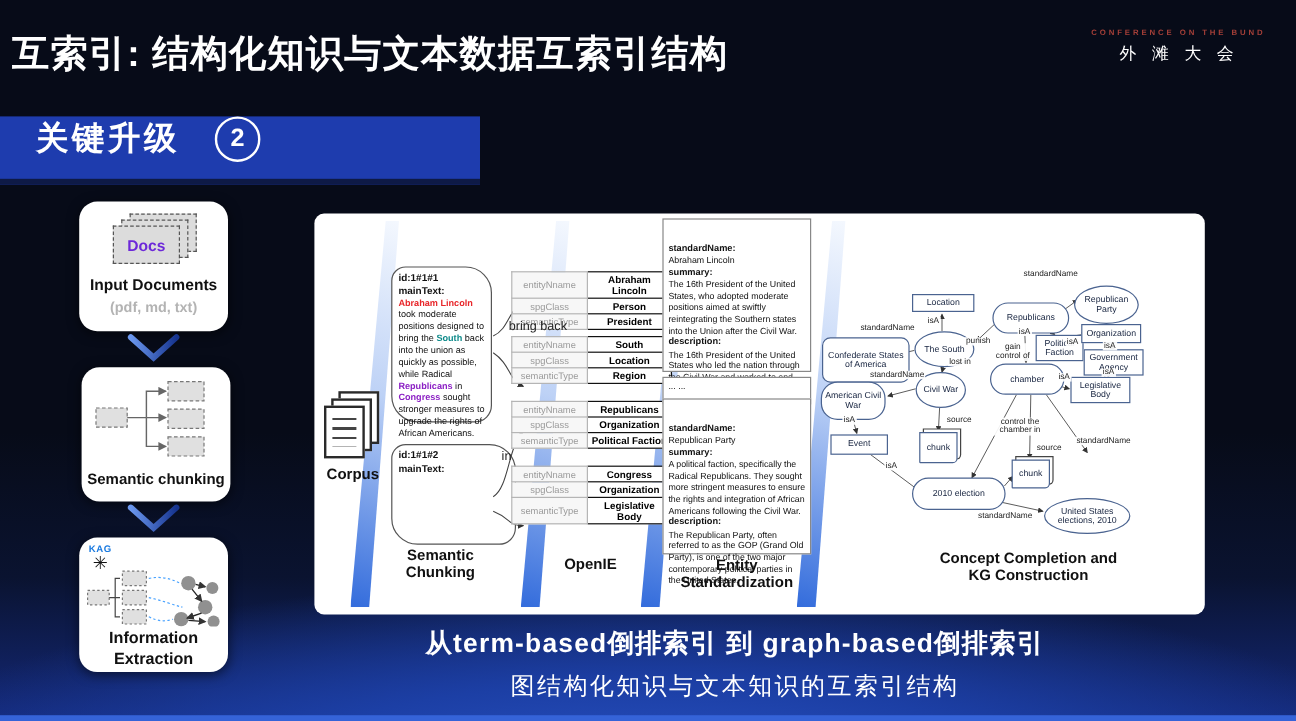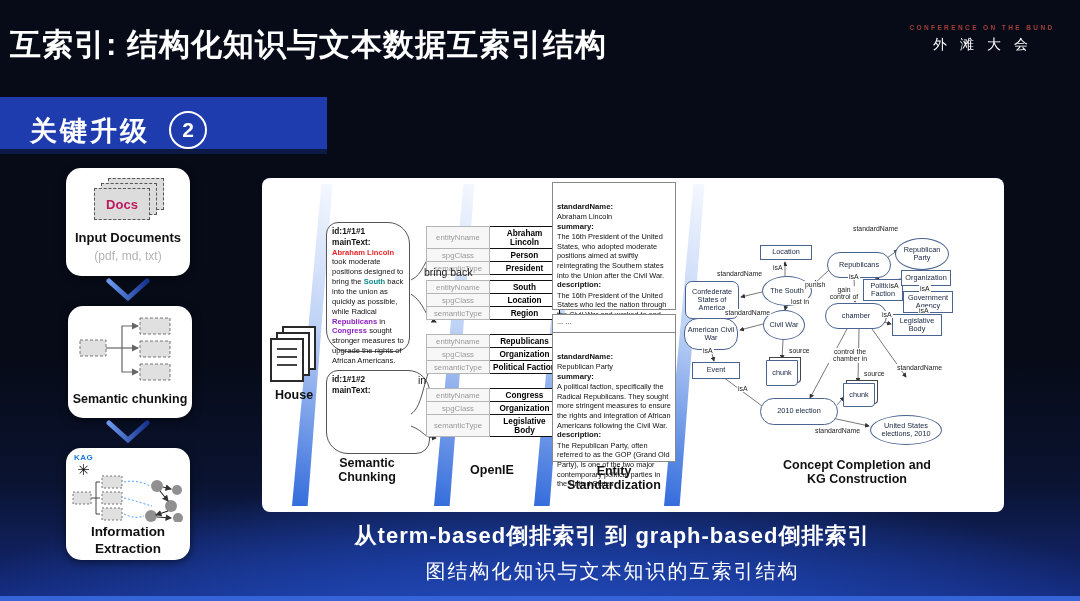--- a/index.html
+++ b/index.html
@@ -14,35 +14,35 @@
   .nosel{user-select:none}
 
   
   .title{left:10px;top:24px;font-size:31px;font-weight:bold;color:#fff;letter-spacing:1px;white-space:nowrap}
   .logo{right:18px;top:22px;width:160px;text-align:center;color:#fff}
   .logo .word{font-size:27px;font-weight:bold;letter-spacing:1px;line-height:1}
   .logo .tag{font-size:6.5px;color:#a43f38;letter-spacing:2.4px;font-weight:bold;margin-top:2px}
   .logo .cn{font-size:14px;letter-spacing:13px;margin-top:5px;padding-left:10px}
 
   
-  .badge{left:0;top:97px;width:327px;height:57px;background:#1e3cae;border-bottom:5px solid #0e1a46;
-         display:flex;align-items:flex-end;padding-left:30px;box-sizing:border-box;gap:19px}
+  .badge{left:0;top:97px;width:400px;height:57px;background:#1e3cae;border-bottom:5px solid #0e1a46;
+         display:flex;align-items:flex-start;padding-left:30px;box-sizing:border-box;gap:29px}
   .badge .t{color:#fff;font-size:27px;font-weight:bold;letter-spacing:3px}
   .badge .num{width:34px;height:34px;border:2px solid #fff;border-radius:50%;color:#fff;
               display:flex;align-items:center;justify-content:center;font-size:21px;font-weight:bold}
 
   
   .card{background:#fff;border-radius:15px;box-shadow:0 2px 10px rgba(0,0,0,.55)}
   .c1{left:66px;top:168px;width:124px;height:108px}
   .c2{left:68px;top:306px;width:124px;height:112px}
   .c3{left:66px;top:448px;width:124px;height:112px}
   .docstack{left:28px;top:10px;width:70px;height:46px}
   .doclayer{position:absolute;width:56px;height:32px;background:#dcdcdc;border:1.5px dashed #555;box-sizing:border-box}
   .cardtitle{left:0;right:0;text-align:center;font-weight:bold;color:#111;font-size:13px}
-  .cardsub{left:0;right:0;text-align:center;font-weight:normal;color:#b3b3b3;font-size:12px}
+  .cardsub{left:0;right:0;text-align:center;font-weight:bold;color:#b3b3b3;font-size:12px}
   .kag{left:8px;top:6px;text-align:center;line-height:1}
   .kag .k{font-size:8px;font-weight:bold;color:#1a7ae0;letter-spacing:.5px}
   .kag .g{font-size:15px;color:#111}
 
   
   .panel{left:262px;top:178px;width:742px;height:334px;background:#fff;border-radius:8px}
   .swoosh{position:absolute;top:6px;width:46px;height:322px;z-index:1;
           background:linear-gradient(197deg,rgba(170,200,248,.12) 0%,rgba(110,155,235,.45) 45%,rgba(40,100,218,.95) 100%);
           clip-path:polygon(64% 0,88% 0,34% 100%,0 100%)}
   .z2{z-index:2}
@@ -104,21 +104,21 @@
 
 <div class="abs badge">
   <span class="t">关键升级</span>
   <span class="num">2</span>
 </div>
 
 <div class="abs card c1">
   <div class="abs docstack">
     <div class="doclayer" style="left:14px;top:0"></div>
     <div class="doclayer" style="left:7px;top:5px"></div>
-    <div class="doclayer" style="left:0;top:10px;display:flex;align-items:center;justify-content:center;font-weight:bold;font-size:13px;color:#be185d">
+    <div class="doclayer" style="left:0;top:10px;display:flex;align-items:center;justify-content:center;font-weight:bold;font-size:13px;color:#6d28d9">
       <span>Docs</span>
     </div>
   </div>
   <div class="abs cardtitle" style="top:62px">Input Documents</div>
   <div class="abs cardsub" style="top:81px">(pdf, md, txt)</div>
 </div>
 
 <svg class="abs" style="left:106px;top:278px" width="44" height="24">
   <defs>
       <linearGradient id="vg1" x1="0" y1="0" x2="1" y2="0">
@@ -197,21 +197,21 @@
   <div class="swoosh" style="left:272px"></div>
   <div class="swoosh" style="left:402px"></div>
 
   <div class="abs corpusstack z2">
     <div class="corpuslayer" style="left:12px;top:0"></div>
     <div class="corpuslayer" style="left:6px;top:6px"></div>
     <div class="corpuslayer" style="left:0;top:12px">
         <div class="corpuslines"></div>
       </div>
   </div>
-  <div class="abs corpuslabel z2">House</div>
+  <div class="abs corpuslabel z2">Corpus</div>
 
   <div class="abs bubble bub1 z2">
     <div class="hd">id:1#1#1</div>
     <div class="hd">mainText:</div>
     <div><span class="hl-red">Abraham Lincoln</span><span> took moderate positions designed to bring the </span><span class="hl-teal">South</span><span> back into the union as quickly as possible, while Radical </span><span class="hl-purple">Republicans</span><span> in </span><span class="hl-purple">Congress</span><span> sought stronger measures to upgrade the rights of African Americans.</span></div>
   </div>
 
   <div class="abs bubble bub2 z2">
     <div class="hd">id:1#1#2</div>
     <div class="hd">mainText:</div>
@@ -344,21 +344,21 @@
       <line x1="177" y1="151" x2="176" y2="204" stroke="#555" stroke-width=".8" marker-end="url(#ar4)"></line>
       <line x1="190" y1="151" x2="224" y2="199" stroke="#555" stroke-width=".8" marker-end="url(#ar4)"></line>
       <line x1="150" y1="240" x2="187" y2="248" stroke="#555" stroke-width=".8" marker-end="url(#ar4)"></line>
       <line x1="155" y1="227" x2="162" y2="219" stroke="#555" stroke-width=".8" marker-end="url(#ar4)"></line>
     </svg>
 
     <div class="kgn rect" style="left:78px;top:67px;width:52px;height:15px">Location</div>
     <div class="kgn pill" style="left:145px;top:74px;width:64px;height:26px">Republicans</div>
     <div class="kgn ell" style="left:213px;top:60px;width:54px;height:32px">Republican Party</div>
     <div class="kgn ell" style="left:80px;top:98px;width:50px;height:30px">The South</div>
-    <div class="kgn" style="left:3px;top:103px;width:54px;height:38px;border-radius:7px">Confederate States of America</div>
+    <div class="kgn" style="left:3px;top:103px;width:73px;height:38px;border-radius:7px">Confederate States of America</div>
     <div class="kgn rect" style="left:181px;top:101px;width:40px;height:22px">Political Faction</div>
     <div class="kgn rect" style="left:219px;top:92px;width:50px;height:16px">Organization</div>
     <div class="kgn rect" style="left:221px;top:113px;width:50px;height:22px">Government Agency</div>
     <div class="kgn rect" style="left:210px;top:136px;width:50px;height:22px">Legislative Body</div>
     <div class="kgn pill" style="left:143px;top:125px;width:62px;height:26px">chamber</div>
     <div class="kgn ell" style="left:81px;top:132px;width:42px;height:30px">Civil War</div>
     <div class="kgn" style="left:2px;top:140px;width:54px;height:32px;border-radius:14px">American Civil War</div>
     <div class="kgn rect" style="left:10px;top:184px;width:48px;height:17px">Event</div>
     <div class="kgn chunkbox" style="left:84px;top:182px;width:32px;height:26px">chunk</div>
     <div class="kgn pill" style="left:78px;top:220px;width:78px;height:27px">2010 election</div>

